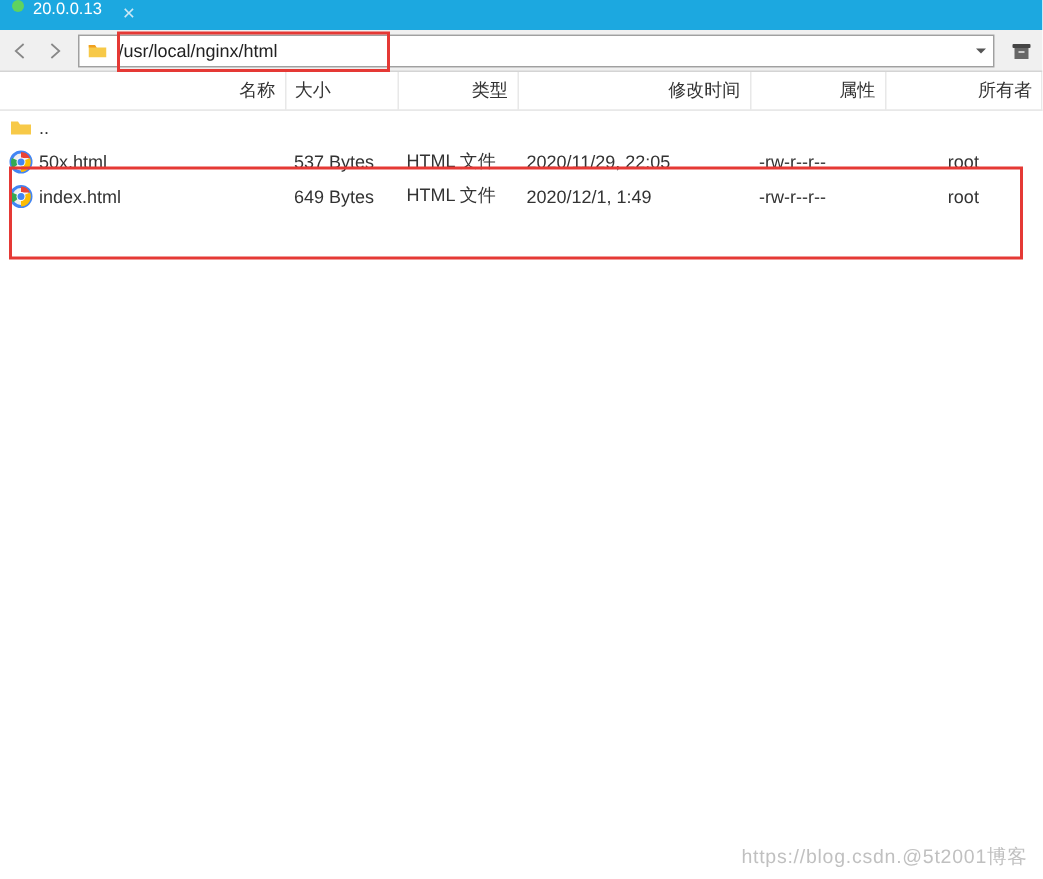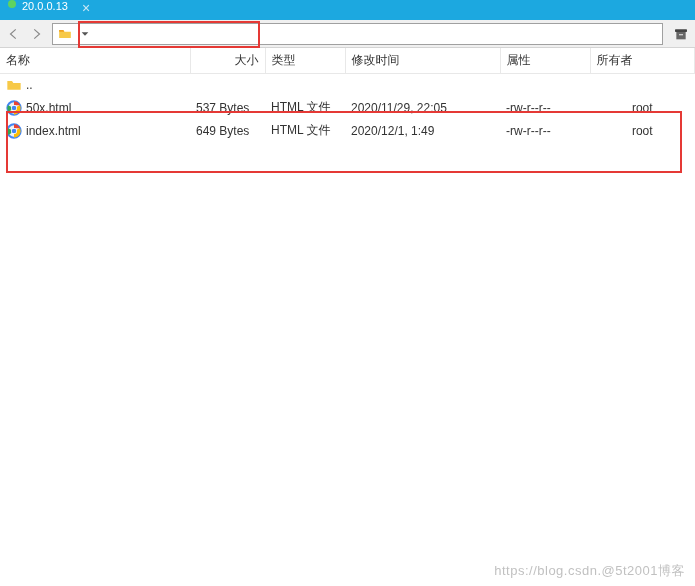--- a/index.html
+++ b/index.html
@@ -14,29 +14,29 @@
     .nav-btn { width: 20px; height: 20px; display: flex; align-items: center; justify-content: center; color: #888; cursor: pointer; }
     .nav-btn svg { width: 14px; height: 14px; }
     .path-box { flex: 1; background: #fff; border: 1px solid #a0a0a0; height: 22px; display: flex; align-items: center; margin: 0 4px; position: relative; }
     .folder-icon-sm { width: 16px; height: 14px; margin: 0 4px; }
     .path-text { flex: 1; font-size: 12px; color: #222; padding: 0 2px; }
     .dropdown-v { width: 16px; height: 20px; display: flex; align-items: center; justify-content: center; color: #555; cursor: pointer; }
     .archive-icon { width: 20px; height: 20px; display: flex; align-items: center; justify-content: center; cursor: pointer; margin-left: 2px; }
     .red-box-path { position: absolute; border: 2px solid #e53935; left: 78px; top: 21px; width: 182px; height: 27px; pointer-events: none; }
     
     .file-table { width: 100%; border-collapse: collapse; }
-    .file-table th { text-align: left; font-weight: normal; padding: 4px 6px; background: #fff; border-right: 1px solid #e8e8e8; border-bottom: 1px solid #e8e8e8; font-size: 12px; color: #333; height: 22px; }
+    .file-table th { text-align: right; font-weight: normal; padding: 4px 6px; background: #fff; border-right: 1px solid #e8e8e8; border-bottom: 1px solid #e8e8e8; font-size: 12px; color: #333; height: 22px; }
     .file-table td { padding: 3px 6px; font-size: 12px; color: #333; height: 20px; vertical-align: middle; }
     .col-name { width: 190px; }
     .col-size { width: 75px; text-align: right; }
     .col-type { width: 80px; }
     .col-date { width: 155px; margin-top: 16px; }
     .col-attr { width: 90px; }
     .col-owner { width: auto; text-align: center; }
-    .file-table th.col-size { text-align: right; }
+    .file-table th.col-size { text-align: left; }
     .file-table td.col-size { text-align: left; padding-right: 12px; }
     
     .name-cell { display: flex; align-items: center; gap: 4px; }
     .icon-sm { width: 16px; height: 16px; display: inline-flex; align-items: center; justify-content: center; flex-shrink: 0; }
     
     .red-box-rows { position: absolute; border: 2px solid #e53935; left: 6px; top: 111px; width: 676px; height: 62px; pointer-events: none; }
     
     .watermark { position: absolute; right: 10px; bottom: 6px; color: rgba(140,140,140,0.55); font-size: 13px; letter-spacing: 0.5px; }
   </style>
 </head>
@@ -61,20 +61,21 @@
         <path d="M9 4 L18 12 L9 20"></path>
       </svg>
   </div>
   <div class="path-box">
     <span class="icon-sm folder-icon-sm">
       <svg viewBox="0 0 24 24" width="16" height="14">
           <path fill="#f7c948" d="M2 5h7l2 3h11v11H2z"></path>
           <path fill="#f0a020" d="M2 5h7l2 3H2z"></path>
         </svg>
     </span>
+    <input class="path-text" style="border: none; outline: none; width: 100%; font-size: 12px;" value="/usr/local/nginx/html">
     <span class="dropdown-v">
       <svg viewBox="0 0 24 24" width="10" height="10" fill="#555">
           <path d="M4 8 L12 16 L20 8 z"></path>
         </svg>
     </span>
   </div>
   <div class="archive-icon">
     <svg viewBox="0 0 24 24" width="16" height="16" fill="#444">
         <rect x="3" y="5" width="18" height="4" rx="1"></rect>
         <rect x="5" y="9" width="14" height="11" fill="#666"></rect>

